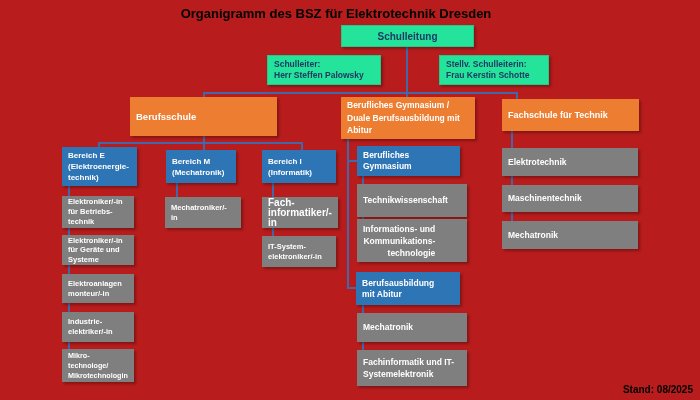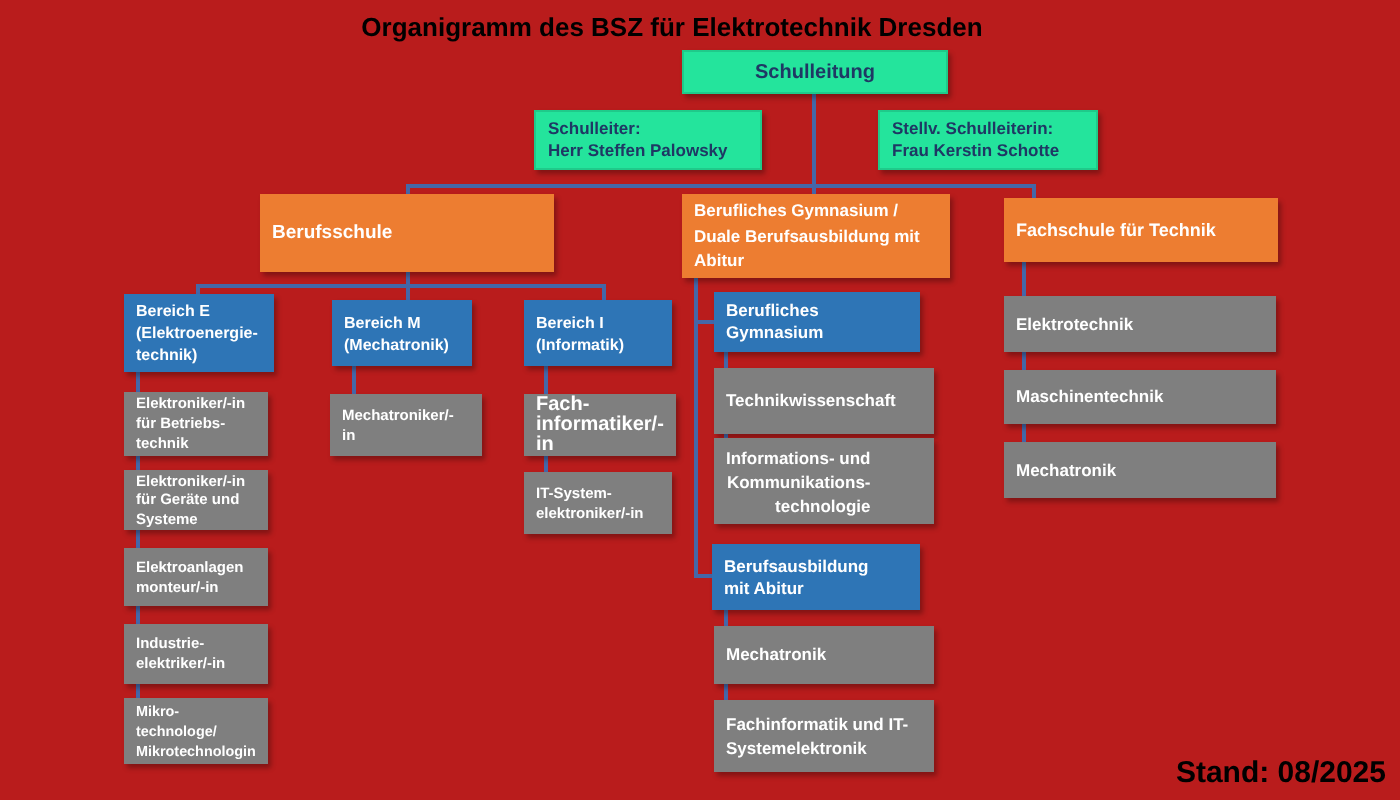--- a/index.html
+++ b/index.html
@@ -17,21 +17,21 @@
     white-space:pre-line;font-weight:bold;line-height:11px;font-size:8.5px;
     box-shadow:1.5px 2px 2.5px rgba(0,0,0,0.30);
   }
   .green{background:var(--green,#24E49C);color:var(--green-text,#1F3864);border:1px solid #1fca8a;}
   .orange{background:var(--orange,#ED7D31);color:#fff;}
   .blue{background:var(--blue,#2E75B6);color:#fff;}
   .gray{background:var(--gray,#7F7F7F);color:#fff;}
   .center{justify-content:center;padding-left:4px;}
   .line{position:absolute;background:var(--line,#4467A8);}
   .footer{
-    position:absolute;right:7px;bottom:5px;font-size:15px;font-weight:bold;color:#000;
+    position:absolute;right:7px;bottom:5px;font-size:10px;font-weight:bold;color:#000;
   }
 </style>
 </head>
 <body>
 
 <div class="canvas">
   <div class="title">Organigramm des BSZ für Elektrotechnik Dresden</div>
   <div id="lines">
       <div class="line" style="left: 406px; top: 47px; width: 2px; height: 46px;"></div>
       <div class="line" style="left: 203px; top: 92px; width: 315px; height: 2px;"></div>

